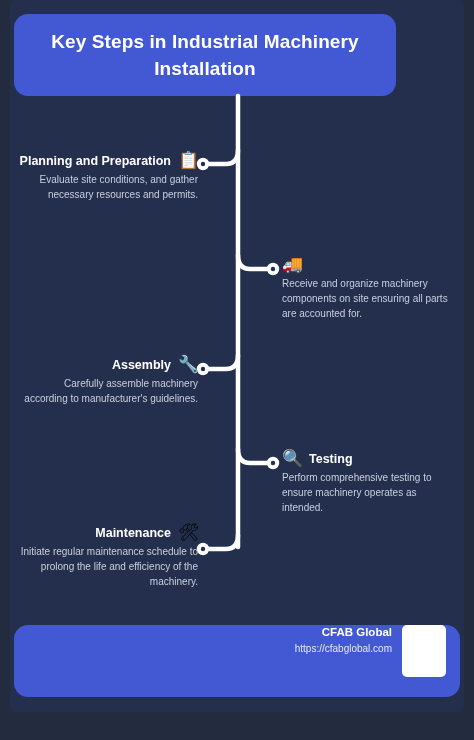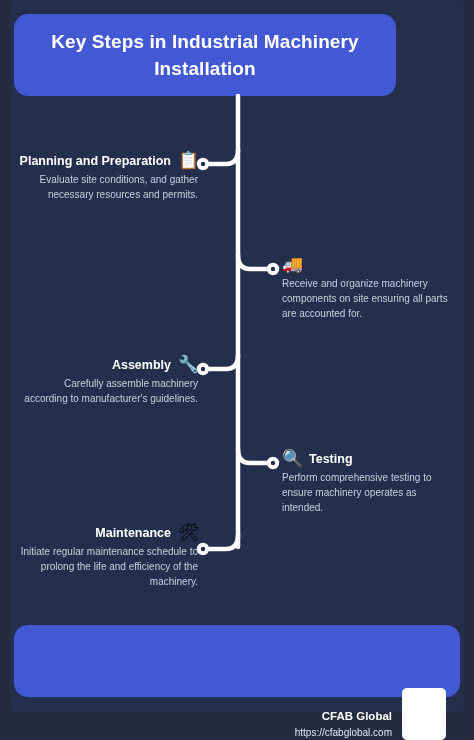--- a/index.html
+++ b/index.html
@@ -83,21 +83,21 @@
 
   
   .footer{
     position:absolute;left:14px;top:625px;width:446px;height:72px;
     background:#4359d4;
     border-radius:14px;
     box-sizing:border-box;
   }
   .footer-inner{
     position:absolute;right:14px;top:0;height:72px;
-    display:flex;align-items:flex-end;gap:10px;margin-top:43px;
+    display:flex;align-items:flex-start;gap:10px;
   }
   .brand{
     text-align:right;
   }
   .brand .name{
     color:#ffffff;font-weight:bold;font-size:11.5px;line-height:15px;
   }
   .brand .url{
     color:#e4e8f7;font-size:10px;line-height:15px;margin-top:1px;
   }

